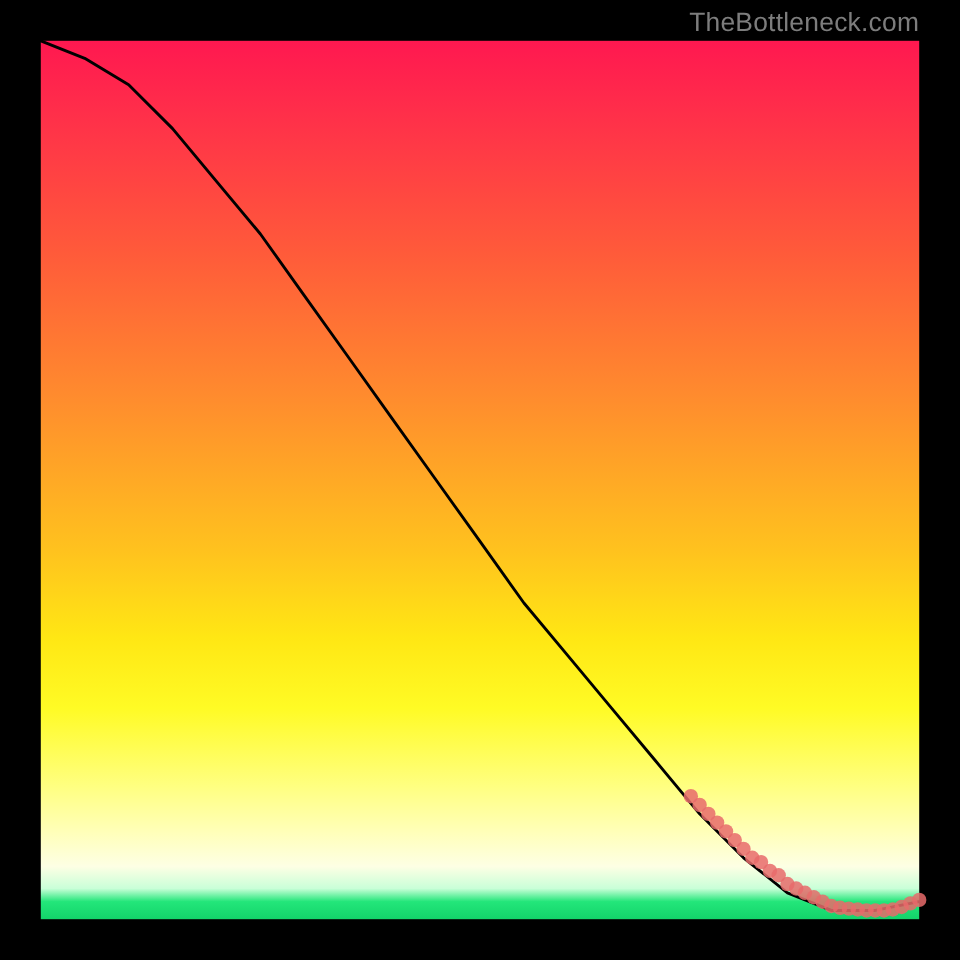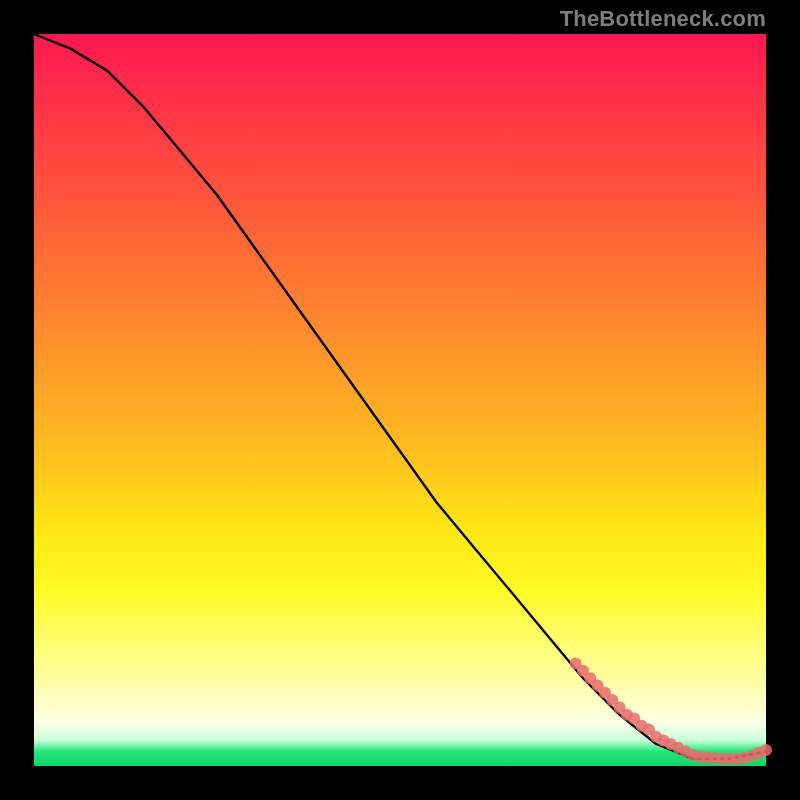--- a/index.html
+++ b/index.html
@@ -40,21 +40,21 @@
       #23e67a 98%,
       #13d46a 100%
     );
   }
   .watermark {
     position: absolute;
     top: 6px;
     right: 34px;
     color: #7d7d7d;
     font-size: 22px;
-    font-weight: 700;
+    font-weight: 400;
     letter-spacing: 0.2px;
     user-select: none;
   }
   svg.curve {
     position: absolute;
     left: 0;
     top: 0;
     width: 732px;
     height: 732px;
     overflow: visible;

